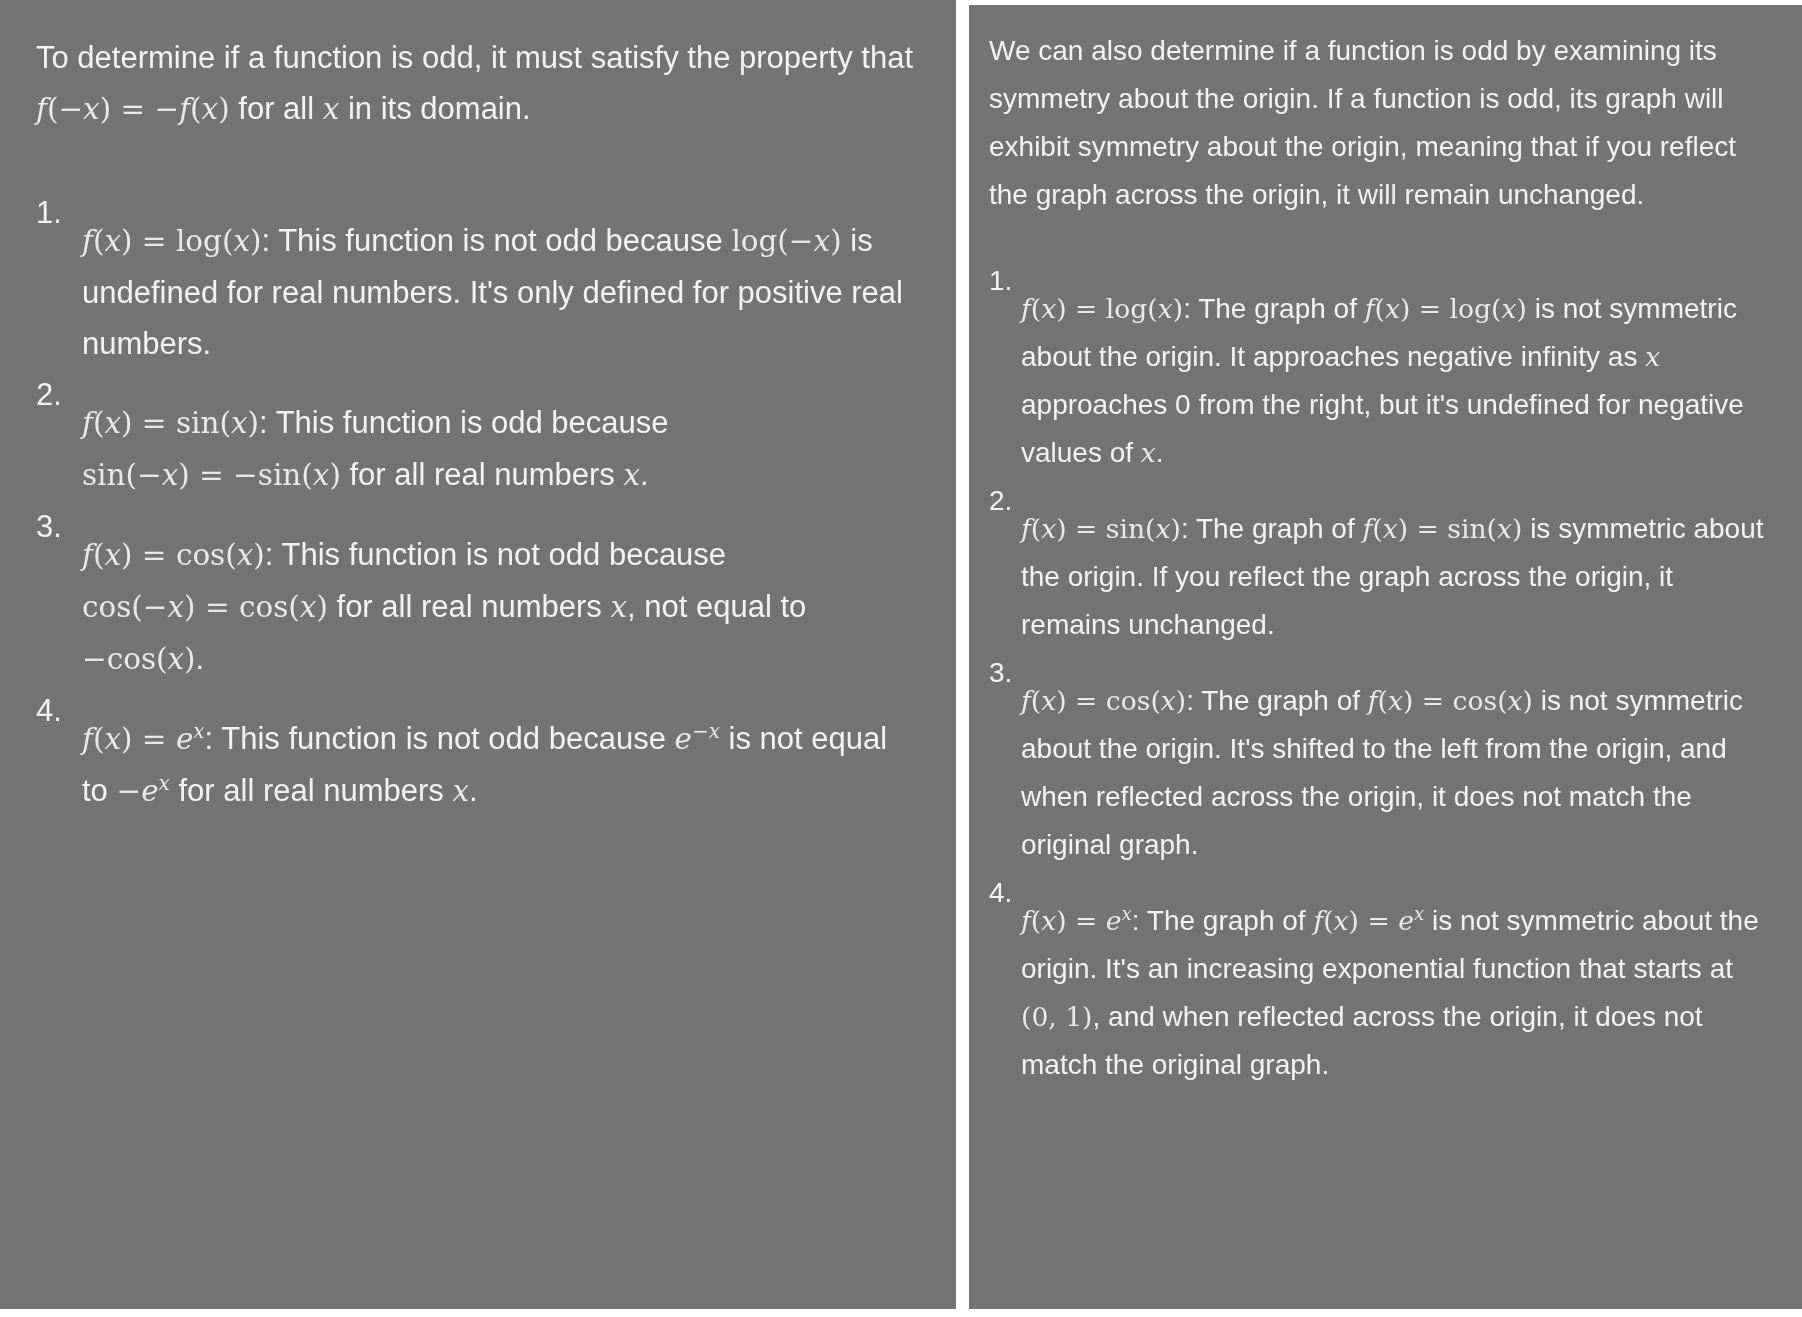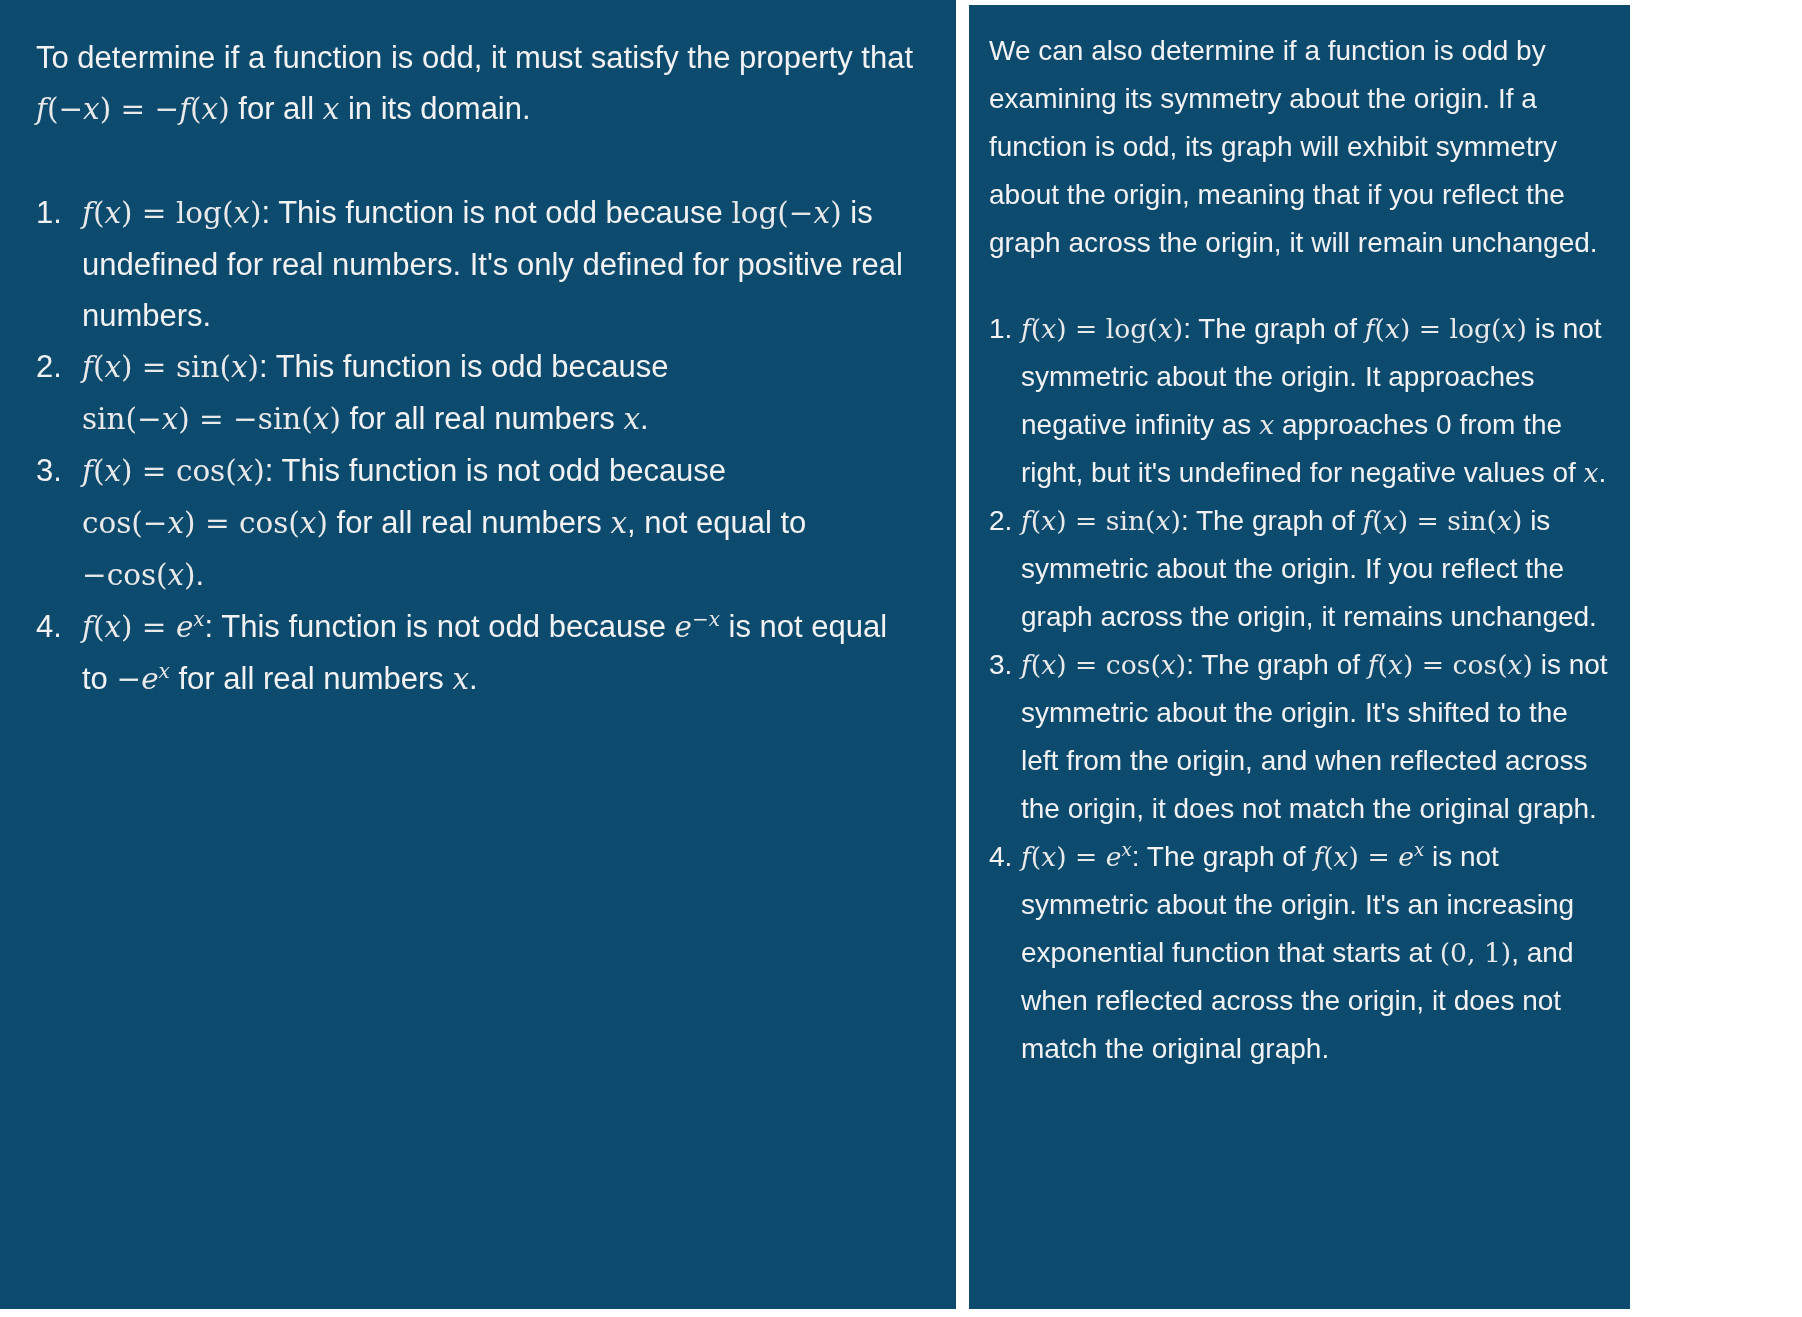--- a/index.html
+++ b/index.html
@@ -9,58 +9,58 @@
   }
   body {
     width: 1802px;
     height: 1317px;
     position: relative;
     overflow: hidden;
     font-family: "Liberation Sans", sans-serif;
   }
   .panel {
     position: absolute;
-    background: #0c4a6e;
+    background: #737373;
     color: #f2f2f2;
     box-sizing: border-box;
     overflow: hidden;
   }
   .panel-left {
     left: 0;
     top: 0;
     width: 956px;
     height: 1309px;
     padding: 32px 36px 0 36px;
     font-size: 31px;
     line-height: 51px;
   }
   .panel-right {
     left: 969px;
     top: 5px;
-    width: 661px;
+    width: 833px;
     height: 1304px;
     padding: 22px 22px 0 20px;
     font-size: 28px;
     line-height: 48px;
   }
   .para { margin: 0; }
   .list { margin-top: 52px; }
   .panel-right .list { margin-top: 38px; }
   .conclusion { margin-top: 62px; }
   .panel-right .conclusion { margin-top: 50px; }
   .li {
     display: flex;
     align-items: flex-start;
   }
   .num {
     flex: none;
     width: 46px;
   }
   .panel-right .num { width: 32px; }
-  .li-body { flex: 1 1 auto; }
+  .li-body { flex: 1 1 auto; margin-top: 28px; }
   .math {
     font-family: "DejaVu Serif", serif;
     font-size: 0.95em;
     color: #e9e9e9;
     white-space: nowrap;
   }
   .math em { font-style: italic; }
   .math .rm { font-style: normal; }
   .math sup {
     font-size: 0.68em;

